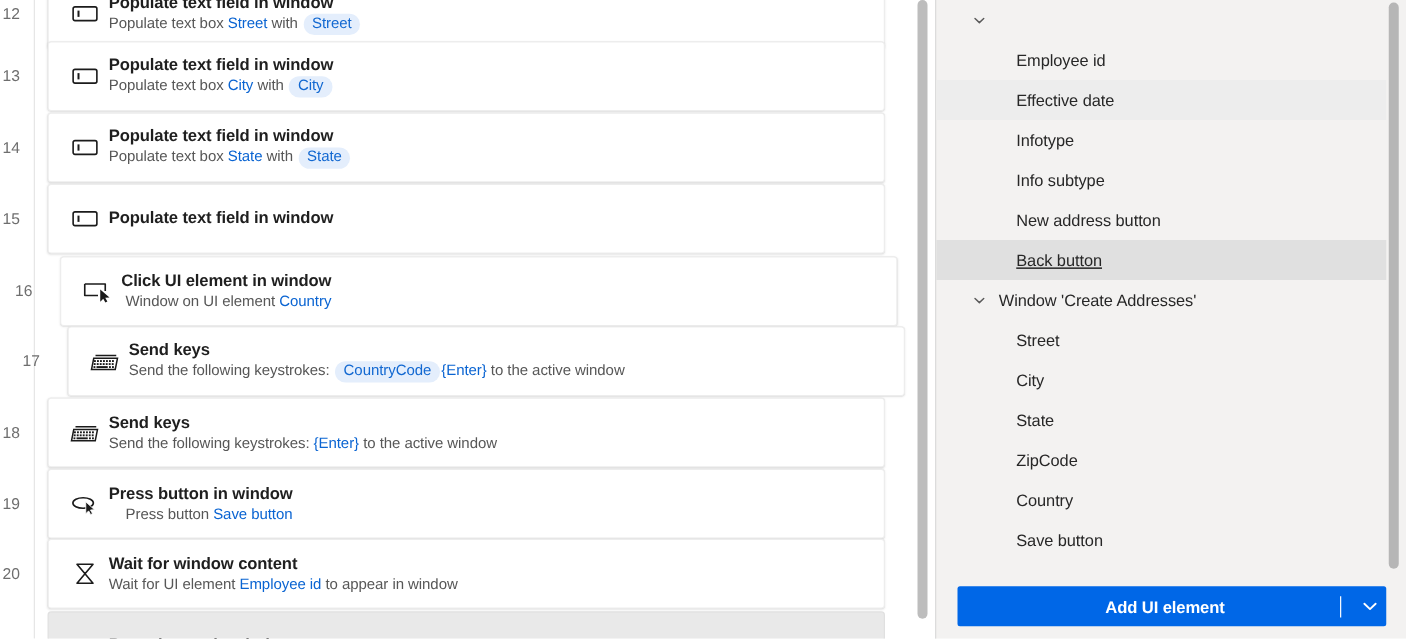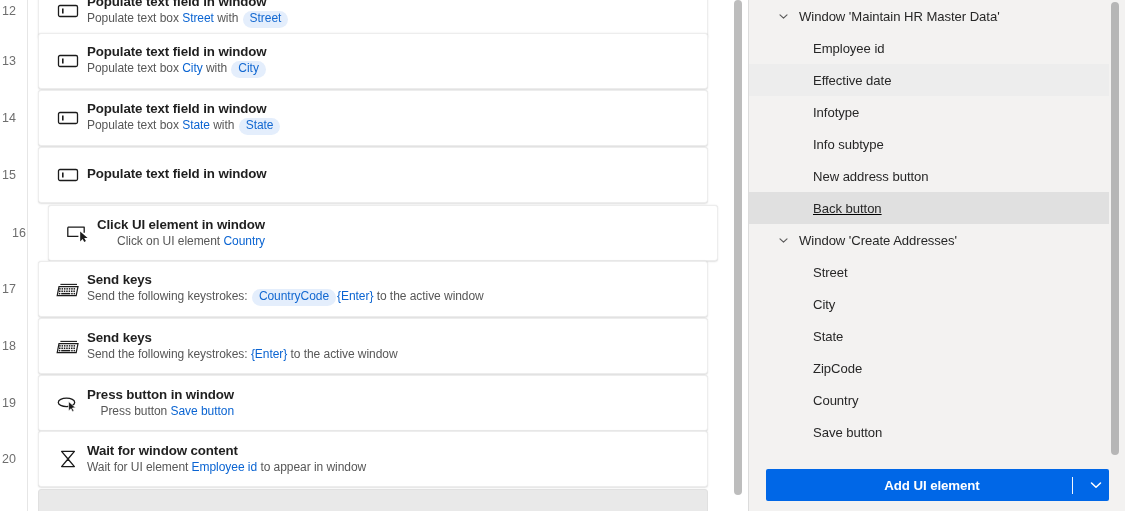--- a/index.html
+++ b/index.html
@@ -254,25 +254,25 @@
           <div class="row-num">16</div>
           <div class="card">
             <span class="ico">
               <svg width="24" height="20" viewBox="0 0 24 20">
                 <path d="M1.8 4.2 h16.4 v5.6 M1.8 4.2 v9.2 h10.6" fill="none" stroke="#1b1b1b" stroke-width="1.3" stroke-linejoin="round"></path>
                 <path d="M14.2 8.6 L14.2 18.4 L16.6 15.9 L18.3 19 L19.9 18.1 L18.2 15.1 L21.6 14.9 Z" fill="#1b1b1b"></path>
               </svg>
             </span>
             <div class="card-text">
               <div class="ttl">Click UI element in window</div>
-              <div class="sub"><span>Click on UI element </span><span class="lnk">Country</span></div>
-            </div>
-          </div>
-        </div>
-        <div class="row" style="top: 261px;">
+              <div class="sub"><span>Window on UI element </span><span class="lnk">Country</span></div>
+            </div>
+          </div>
+        </div>
+        <div class="row" style="top: 261px; margin-left: 16px;">
           <div class="row-num">17</div>
           <div class="card">
             <span class="ico">
               <svg width="24" height="18" viewBox="0 0 24 18">
                 <path d="M4.4 4.4 L21 4.4" stroke="#1b1b1b" stroke-width="1.1" fill="none"></path>
                 <path d="M3 6.6 L22 6.6 L20.2 15.6 L1.2 15.6 Z" fill="none" stroke="#1b1b1b" stroke-width="1.2"></path>
                 <g fill="#1b1b1b">
                   <rect x="3.2" y="8.1" width="1.5" height="1.5"></rect>
                   <rect x="5.6" y="8.1" width="1.5" height="1.5"></rect>
                   <rect x="8" y="8.1" width="1.5" height="1.5"></rect>
@@ -387,21 +387,20 @@
   </div>
 
   <div class="right-pane">
     <div class="tree" id="tree">
         <div class="tnode group">
           <span class="chev">
             <svg width="11" height="11" viewBox="0 0 11 11" fill="none">
               <path d="M2 3.8 L5.5 7.1 L9 3.8" stroke="#5a5a5a" stroke-width="1.15" fill="none" stroke-linecap="round" stroke-linejoin="round"></path>
             </svg>
           </span>
-          <span class="tlabel">Window 'Maintain HR Master Data'</span>
         </div>
         <div class="tnode leaf">
           <span class="tlabel">Employee id</span>
         </div>
         <div class="tnode leaf hover">
           <span class="tlabel">Effective date</span>
         </div>
         <div class="tnode leaf">
           <span class="tlabel">Infotype</span>
         </div>

